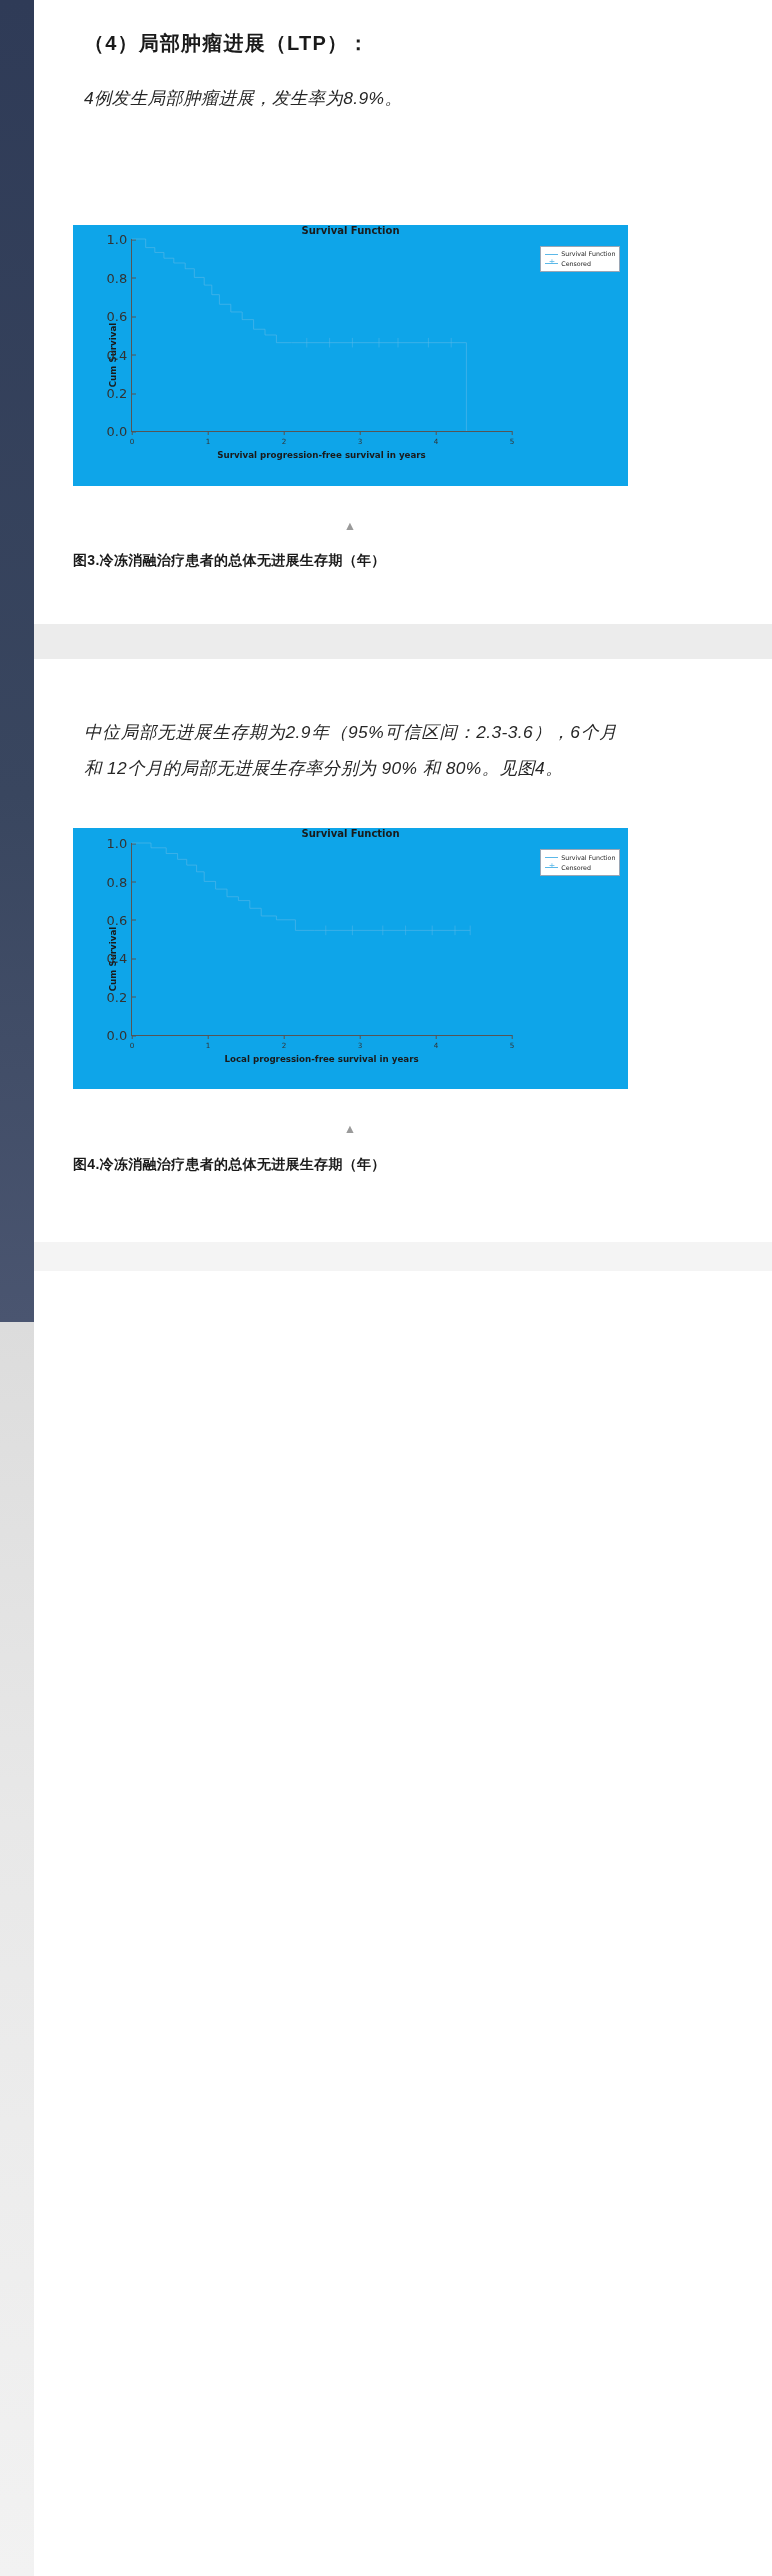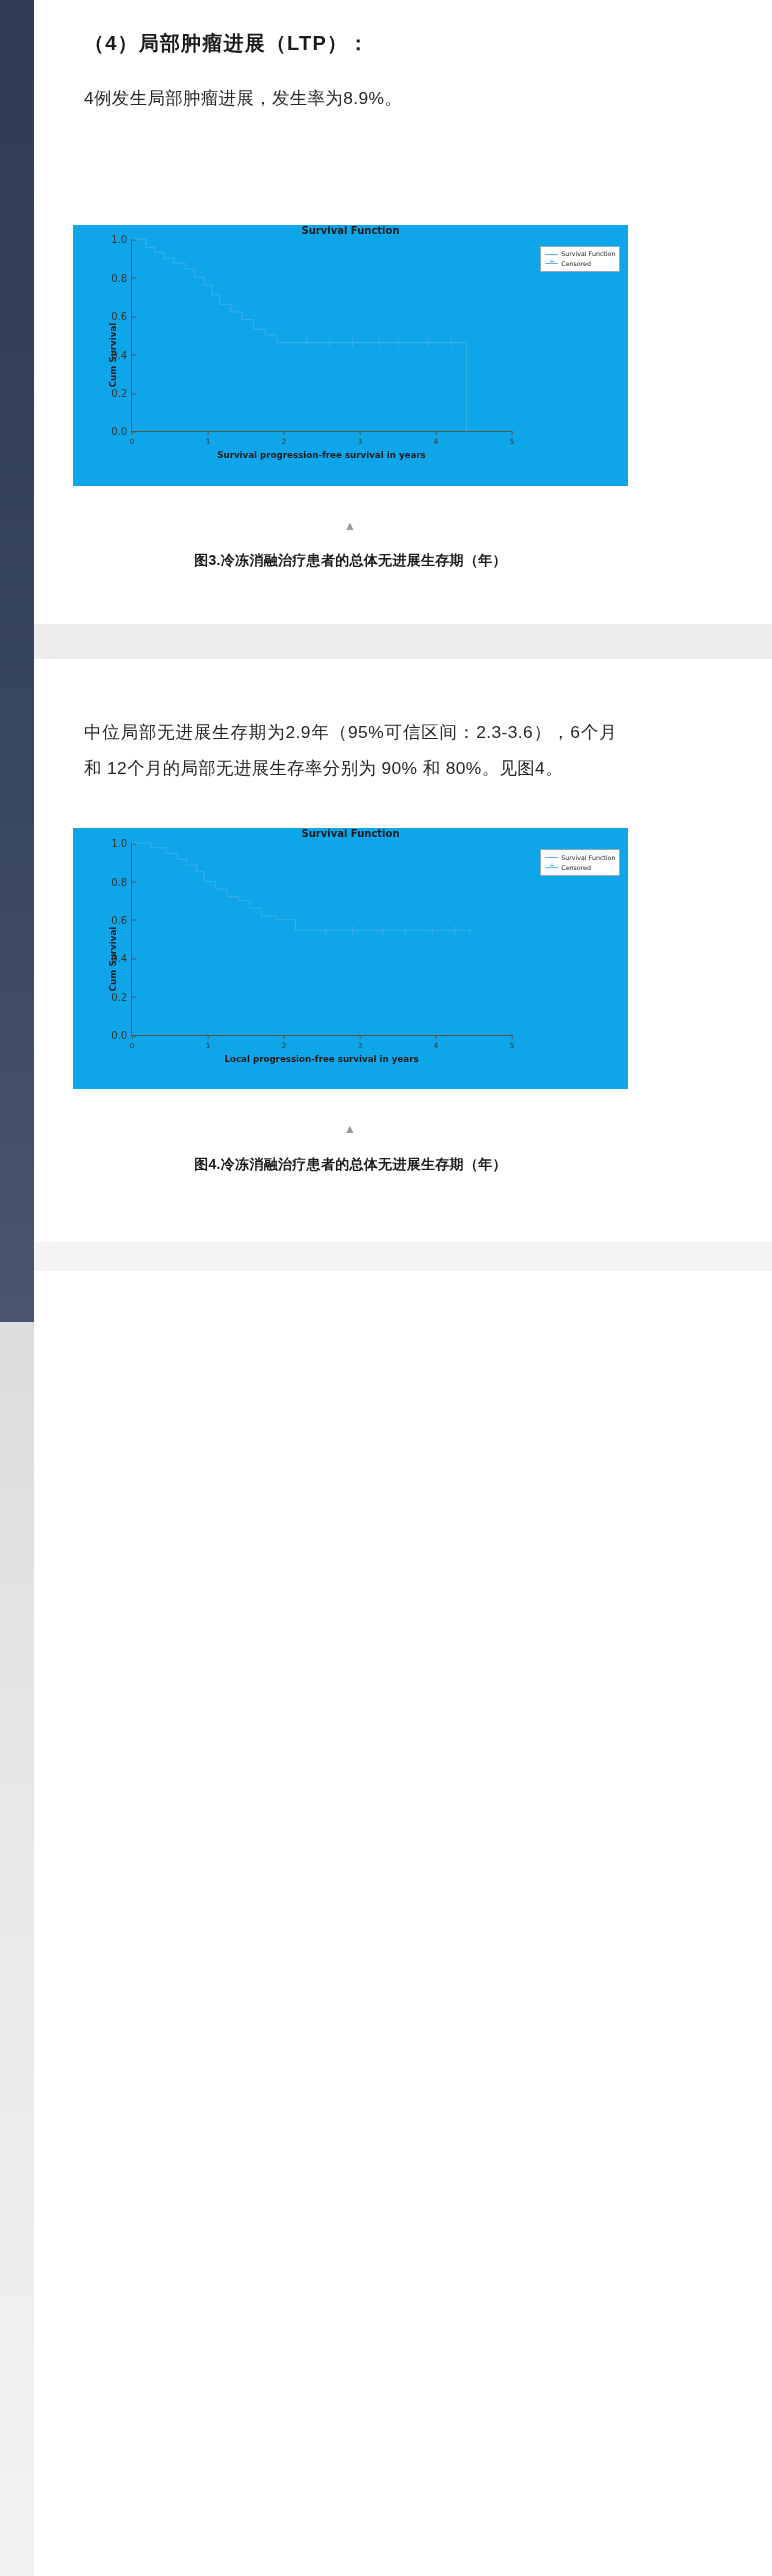--- a/index.html
+++ b/index.html
@@ -60,20 +60,21 @@
     line-height: 1.6;
   }
   .spacer-top { height: 27px; }
 
   p.para {
     font-size: 17.4px;
     line-height: 2.05;
     color: #262626;
     margin: 0;
     letter-spacing: 0.4px;
+    font-style: italic;
   }
   p.para.justified {
     text-align: justify;
     text-justify: inter-ideograph;
   }
   p.tight { line-height: 1.7; }
 
   .gap-lg { height: 44px; }
   .gap-md { height: 25px; }
 
@@ -105,21 +106,21 @@
     border-bottom: 1px solid #555;
   }
   .plot-inner {
     position: absolute;
     left: 0; top: 0; right: 0; bottom: 0;
   }
   .ytick {
     position: absolute;
     right: 100%;
     transform: translateY(-50%);
-    font-size: 10px;
+    font-size: 13px;
     color: #333;
     padding-right: 4.8px;
     font-family: "DejaVu Sans", sans-serif;
     white-space: nowrap;
   }
   .ytick::after {
     content: "";
     position: absolute;
     left: 100%;
     top: 50%;
@@ -190,21 +191,20 @@
   .legend-swatch.cross::after {
     content: "+";
     position: absolute;
     left: 3.9px;
     top: -4.8px;
     font-size: 7.7px;
     color: #5bb8e8;
     line-height: 1;
   }
   .caption {
-    text-align: center;
     font-size: 14px;
     font-weight: bold;
     color: #1a1a1a;
     margin-top: 19.3px;
     letter-spacing: 0.3px;
   }
   .tri-mark {
     text-align: center;
     color: #9a9a9a;
     font-size: 12.5px;

